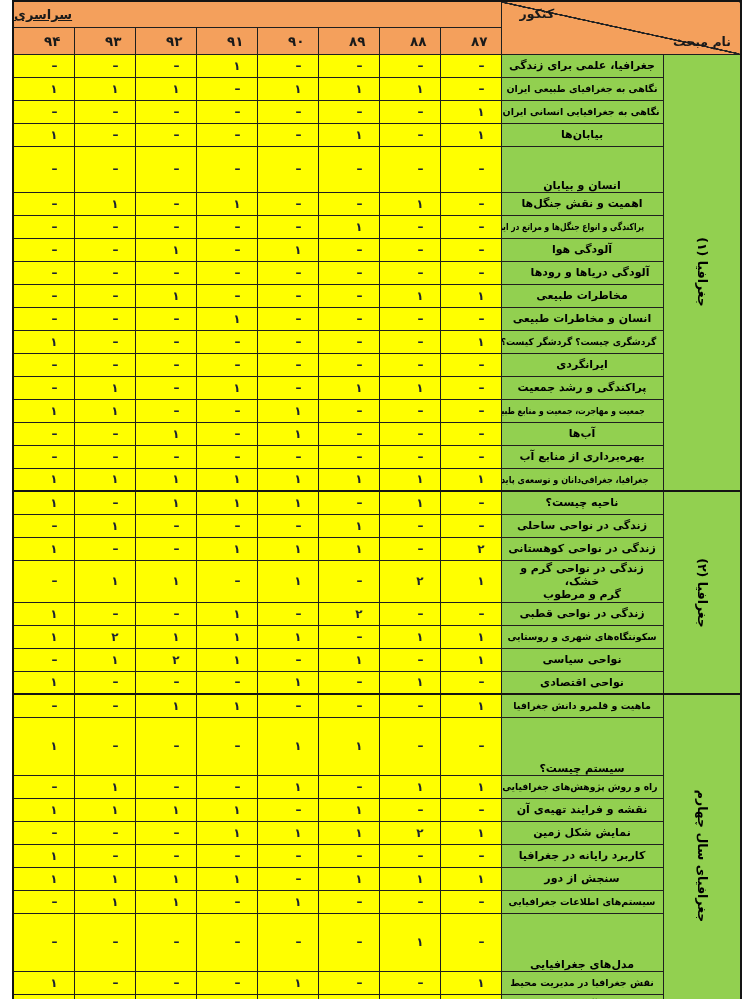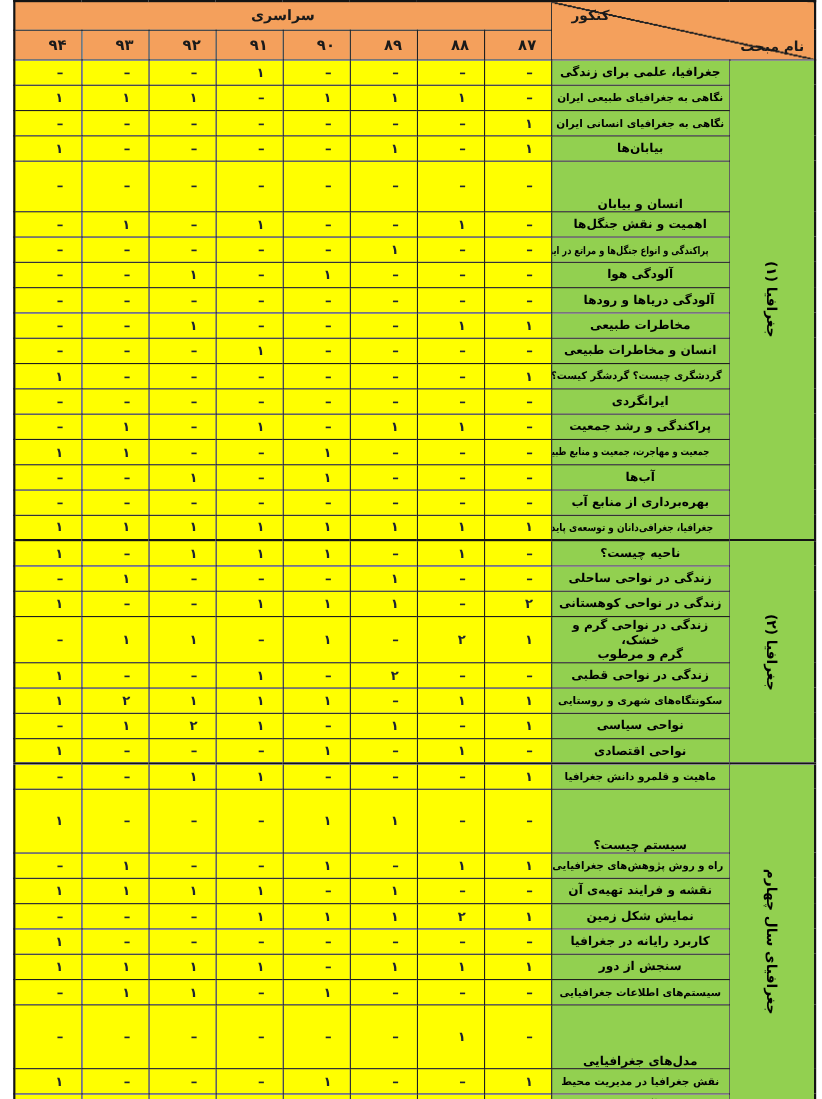--- a/index.html
+++ b/index.html
@@ -18,21 +18,21 @@
   .page-title{
     text-align:center;font-weight:bold;font-size:14.5px;
     padding-top:10px;margin-bottom:10px;color:#1a1a1a;direction:rtl;
   }
   table.budget-table{
     direction:rtl;border-collapse:collapse;table-layout:fixed;
     width:728px;margin-left:12px;border:2px solid #141414;
   }
   th,td{border:1px solid var(--c-border);padding:0;overflow:hidden;}
   thead th{background:var(--c-header);font-weight:bold;}
-  th.exam-type-cell{font-size:13px;height:26px;text-align:center;}
+  th.exam-type-cell{font-size:13px;height:26px;text-align:left;text-decoration:underline;}
   th.year-cell{font-size:13.5px;height:27px;text-align:right;padding-left:2px;padding-right:13px;}
   th.corner-cell{
     position:relative;
     background-color:var(--c-header);
     background-image:linear-gradient(to top right,
       transparent calc(50% - 0.8px),
       #232323 calc(50% - 0.8px),
       #232323 calc(50% + 0.8px),
       transparent calc(50% + 0.8px));
   }
@@ -112,21 +112,21 @@
           <td class="value-cell">–</td>
           <td class="value-cell">۱</td>
           <td class="value-cell">۱</td>
           <td class="value-cell">۱</td>
           <td class="value-cell">–</td>
           <td class="value-cell">۱</td>
           <td class="value-cell">۱</td>
           <td class="value-cell">۱</td>
         </tr>
         <tr style="height: 23px;">
-          <td class="topic-cell"><span class="topic-text" style="white-space: nowrap; font-size: 9.5px;">نگاهی به جغرافیای انسانی ایران</span></td>
+          <td class="topic-cell"><span class="topic-text" style="white-space: nowrap; font-size: 9.5px;">نگاهی به جغرافیایی انسانی ایران</span></td>
           <td class="value-cell">۱</td>
           <td class="value-cell">–</td>
           <td class="value-cell">–</td>
           <td class="value-cell">–</td>
           <td class="value-cell">–</td>
           <td class="value-cell">–</td>
           <td class="value-cell">–</td>
           <td class="value-cell">–</td>
         </tr>
         <tr style="height: 23px;">

